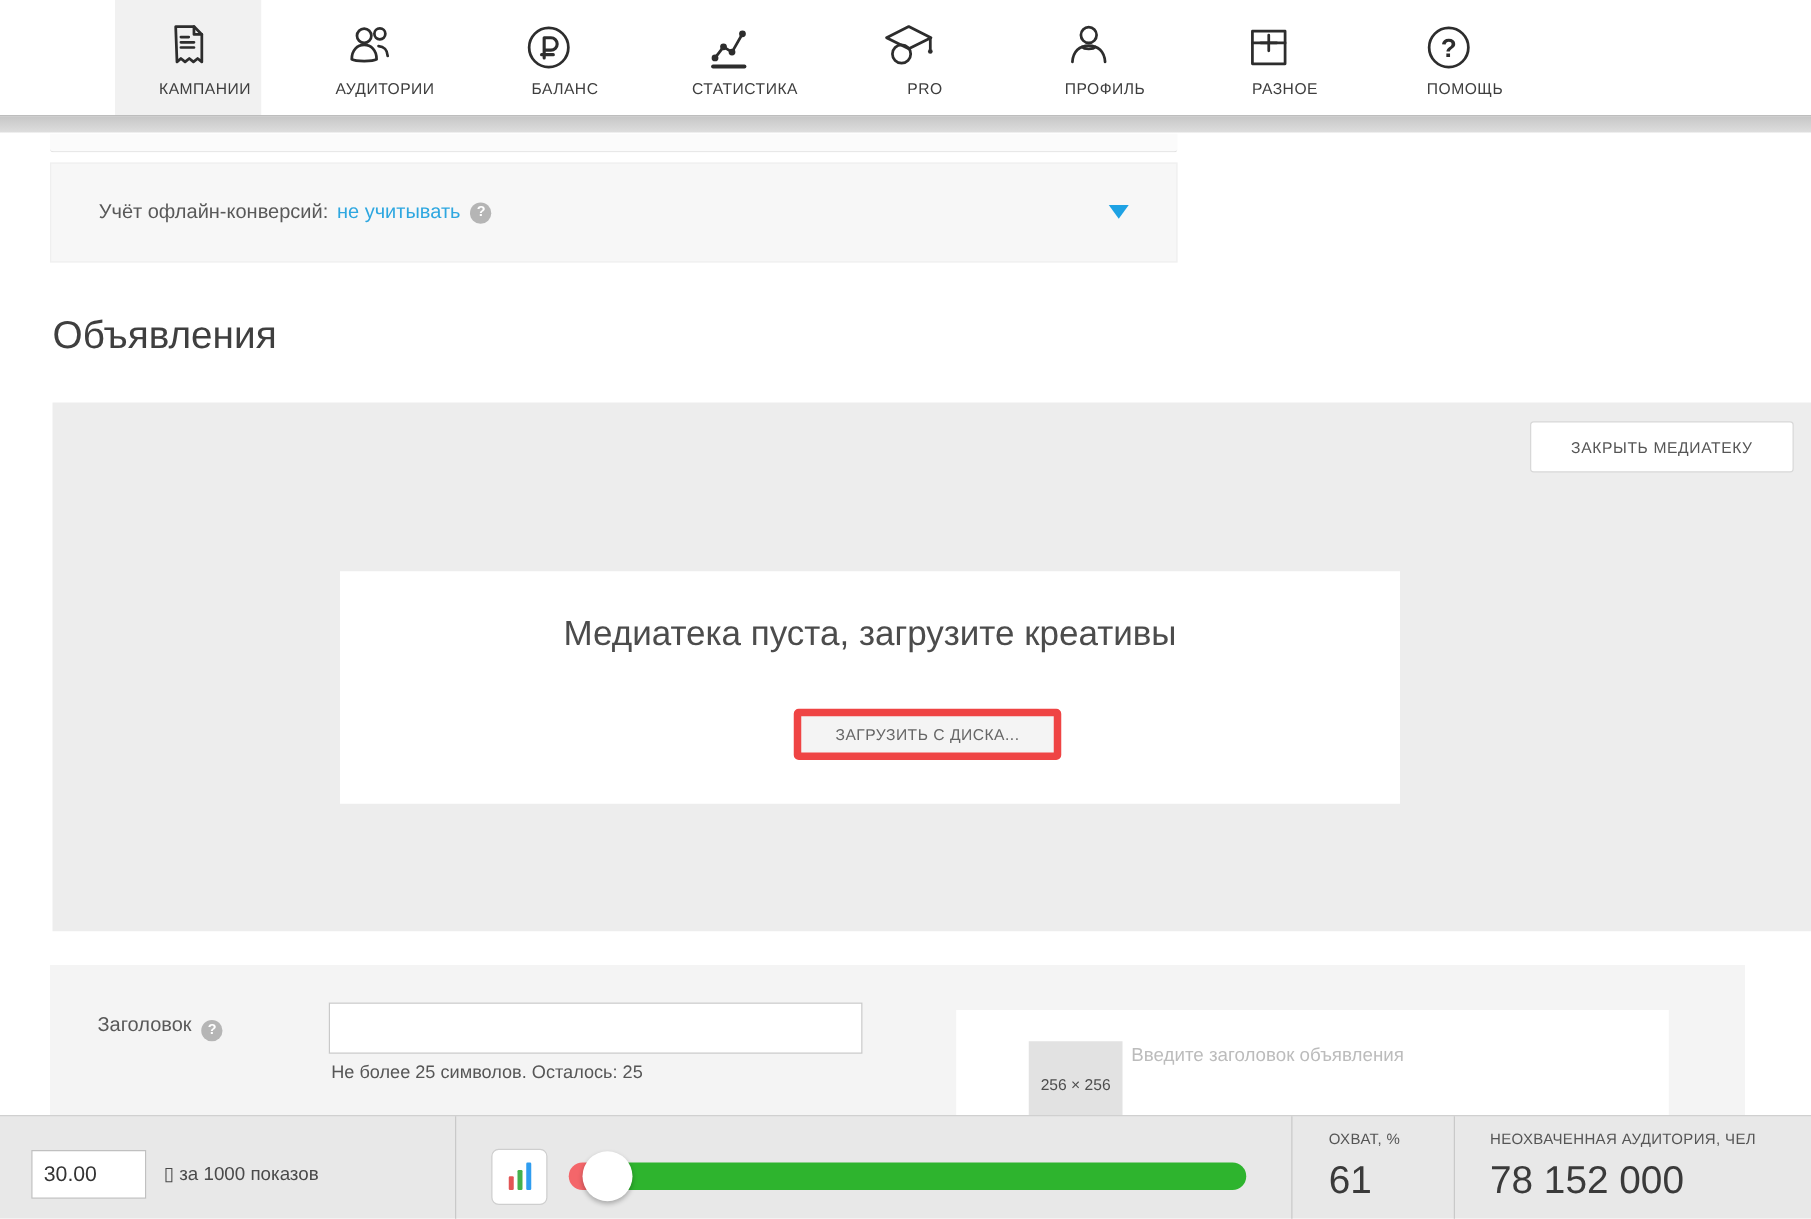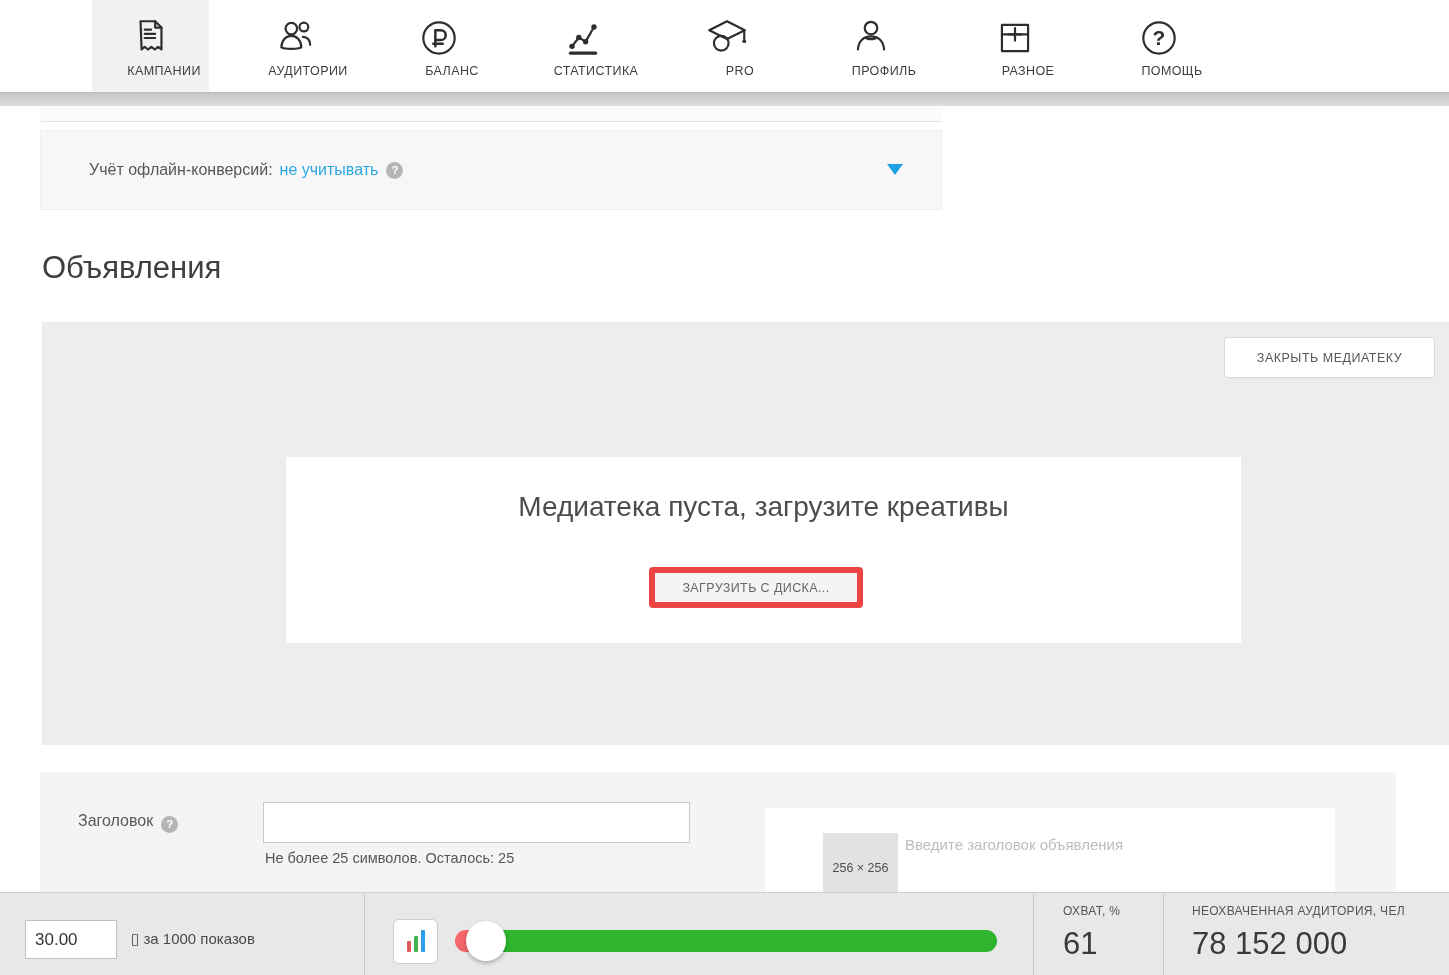--- a/index.html
+++ b/index.html
@@ -18,40 +18,40 @@
   .nav-label { font-size:12.5px; color:#3e3e3e; letter-spacing:.4px; white-space:nowrap;padding-left:27px; }
   .ic { stroke:#2d2d2d; stroke-width:2.1; fill:none; stroke-linecap:round; stroke-linejoin:round; }
   .ic-fill { fill:#2d2d2d; stroke:none; }
   .nav-shadow { left:0; top:92px; width:1449px; height:14px;
                 background:linear-gradient(#c6c6c6,#dedede); border-top:1px solid #bdbdbd; }
 
   
   .prev-panel { left:40px; top:107px; width:902px; height:15px; background:#fbfbfb;
                 border-bottom:1px solid #e2e2e2; border-radius:0 0 3px 3px; }
   .conv-panel { left:40px; top:130px; width:902px; height:80px; background:#f7f7f7;
-                border:1px solid #efefef; display:flex; align-items:center; padding-left:48px; }
+                border:1px solid #efefef; display:flex; align-items:center; padding-left:38px; }
   .conv-label { font-size:16px; color:#595959; }
   .conv-link { font-size:16px; color:#2ea7e0; margin-left:7px; cursor:pointer; }
   .qmark { display:inline-block; width:17px; height:17px; border-radius:50%; background:#b5b5b5;
            color:#fff; font-size:11.5px; font-weight:bold; text-align:center; line-height:17px;
            margin-left:8px; vertical-align:-2px; }
   .conv-caret { position:absolute; right:38px; top:33px; width:0; height:0;
                 border-left:8px solid transparent; border-right:8px solid transparent;
                 border-top:11px solid #1ea2e4; cursor:pointer; }
 
   
   .ads-heading { left:42px; top:250px; font-size:31px; color:#3f3f3f; font-weight:400; }
 
   
   .media-panel { left:42px; top:322px; width:1407px; height:423px; background:#ededed; }
   .close-media-btn { position:absolute; left:1182px; top:15px; width:211px; height:41px;
                 background:#ffffff; border:1px solid #d8d8d8; border-radius:3px; font-size:12.5px;
                 color:#565656; letter-spacing:.5px; cursor:pointer;
                 font-family:"Liberation Sans","DejaVu Sans",sans-serif; }
-  .media-empty-box { position:absolute; left:244px; top:135px; width:955px; height:186px; background:#fff; }
+  .media-empty-box { position:absolute; left:230px; top:135px; width:848px; height:186px; background:#fff; }
   .media-empty-msg { margin-top:34px; text-align:center; font-size:28px; color:#4c4c4c; font-weight:400; }
   .upload-btn { position:absolute; left:363px; top:110px; width:214px; height:41px;
                 background:#f4f4f4; border:6px solid #ef4444; border-radius:4px; font-size:12.5px;
                 color:#666; letter-spacing:.4px; cursor:pointer;
                 font-family:"Liberation Sans","DejaVu Sans",sans-serif; }
 
   
   .form-panel { left:40px; top:772px; width:1356px; height:120px; background:#f4f4f4; overflow:hidden; }
   .form-label { position:absolute; left:38px; top:40px; font-size:16px; color:#595959; }
   .title-input { position:absolute; left:223px; top:30px; width:427px; height:41px; background:#fff;

